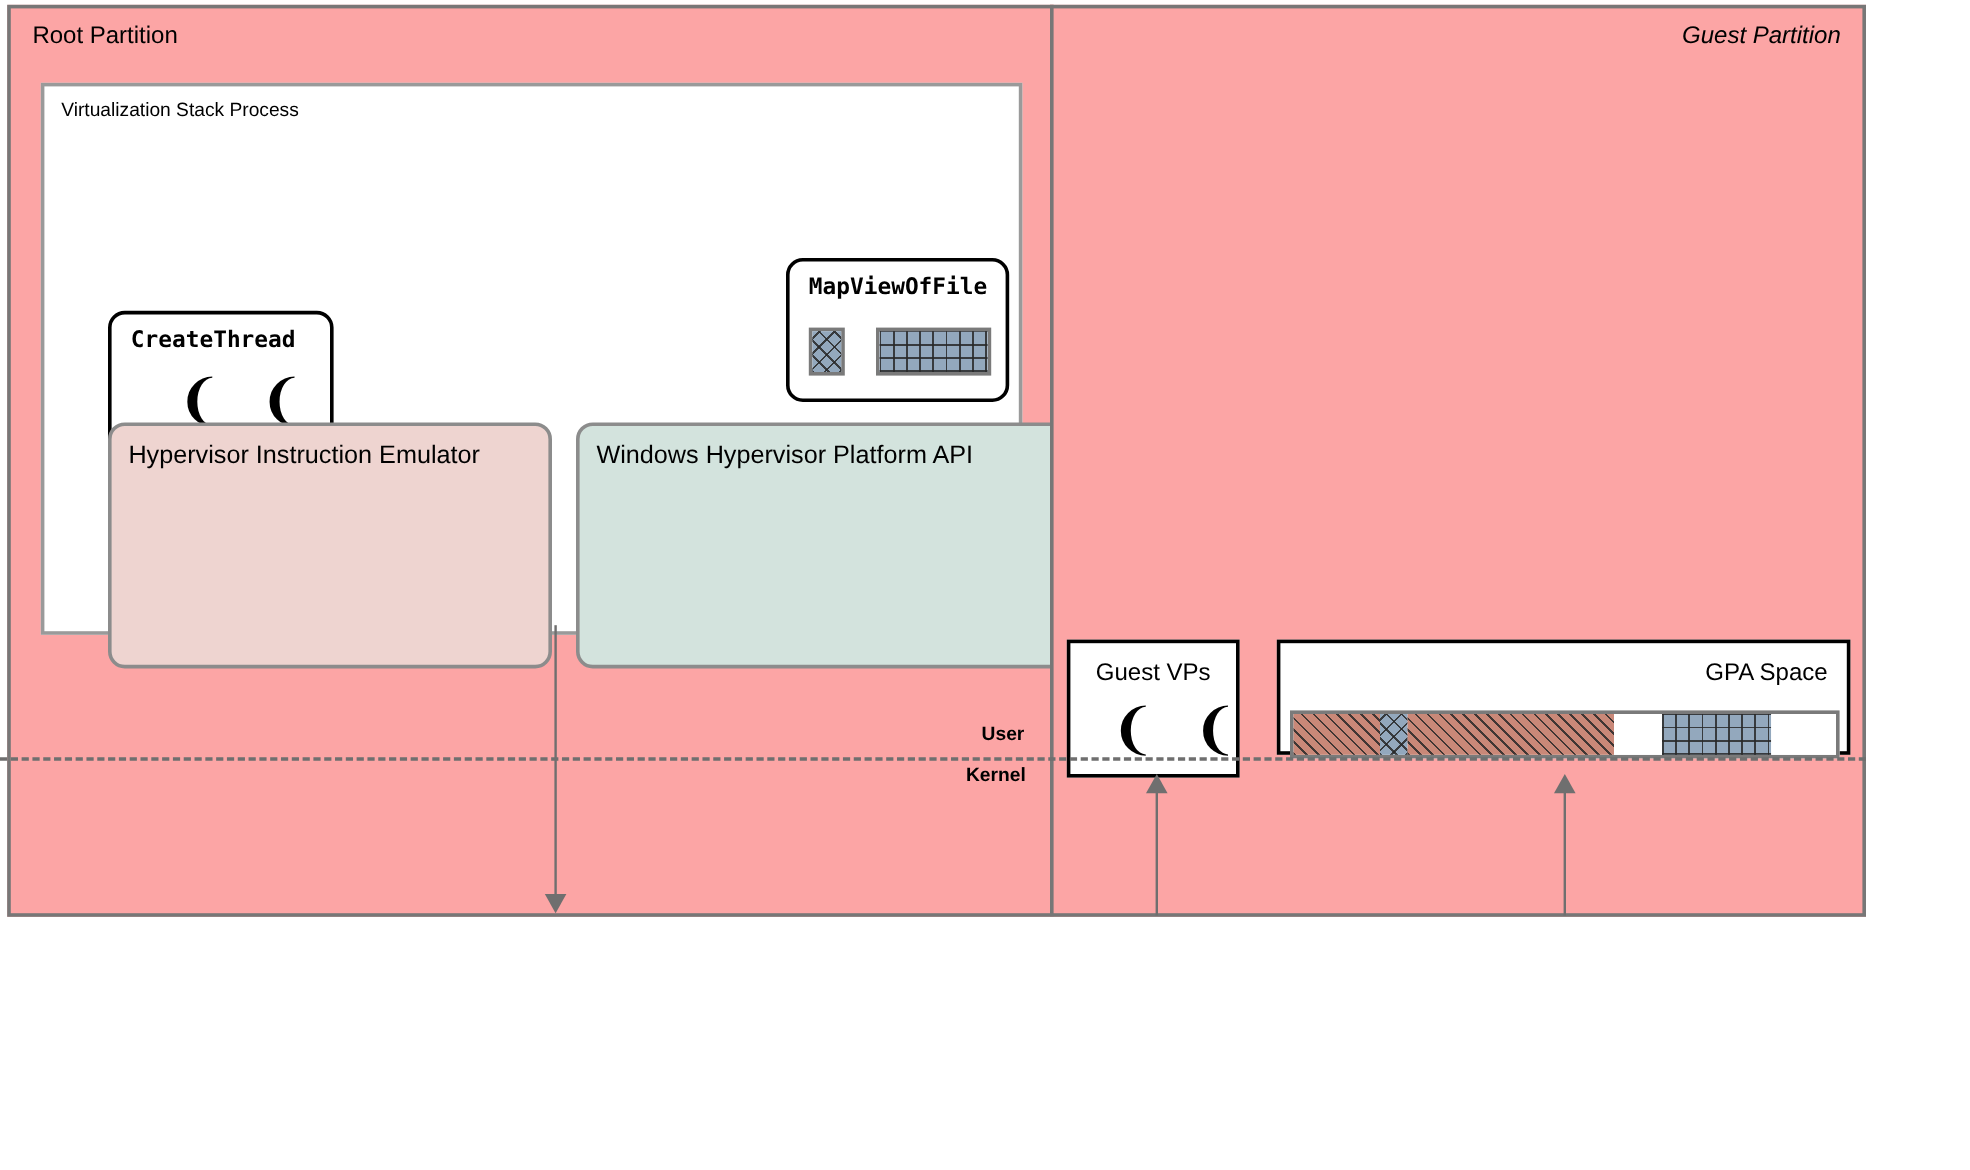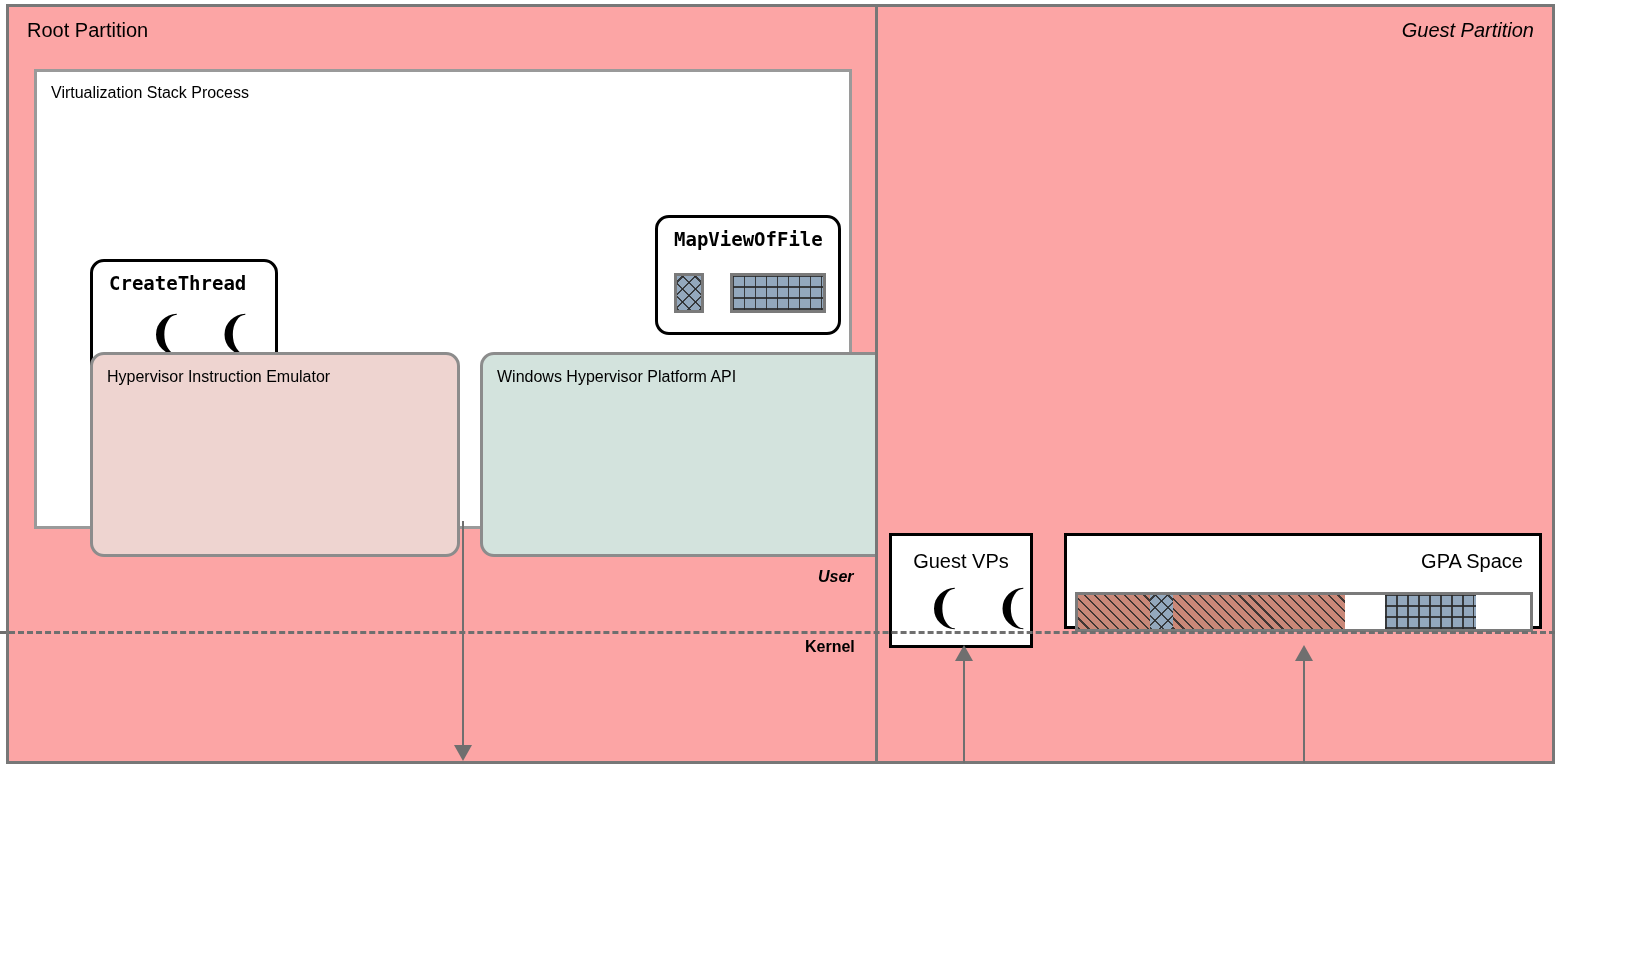--- a/index.html
+++ b/index.html
@@ -87,21 +87,21 @@
   #mapview-icon-small{left:16px;top:55px;width:30px;height:40px;}
   #mapview-icon-grid{left:72px;top:55px;width:96px;height:40px;}
 
   
   .component{
     position:absolute;border:3px solid #8c8c8c;
     border-radius:14px;box-sizing:border-box;
   }
   .component .comp-label{
     position:absolute;left:14px;top:10px;right:10px;
-    font-size:16px;color:#000;line-height:1.45;
+    font-size:21px;color:#000;line-height:1.45;
   }
   #box-hie{left:53px;top:280px;width:370px;height:205px;background:#eed4d0;}
   #box-whp{left:443px;top:280px;width:444px;height:205px;background:#d3e3dd;}
 
   
   #box-guest-vps{
     position:absolute;left:889px;top:533px;width:144px;height:115px;
     background:#ffffff;border:3px solid #000;box-sizing:border-box;
   }
   #guest-vps-label{position:absolute;top:14px;left:0;right:0;text-align:center;font-size:20px;color:#000;}
@@ -113,21 +113,21 @@
   }
   #gpa-label{position:absolute;top:14px;right:16px;font-size:20px;color:#000;}
   #gpa-bar{left:8px;top:56px;width:458px;height:40px;}
 
   
   #ring-divider{
     position:absolute;left:0px;top:631px;width:1555px;height:0;
     border-top:3px dashed #6f6f6f;
   }
   .ring-label{position:absolute;font-size:16px;font-weight:bold;color:#000;}
-  #label-user{left:818px;top:568px;font-style:italic;}
+  #label-user{left:818px;top:604px;}
   #label-kernel{left:805px;top:638px;}
 
   
   #box-hypervisor{
     position:absolute;left:33px;top:761px;width:1513px;height:147px;
     background:#ffffff;border:3px solid #7a7a7a;box-sizing:border-box;
   }
   #hypervisor-label{position:absolute;left:14px;bottom:12px;font-size:20px;color:#000;}
 
   

